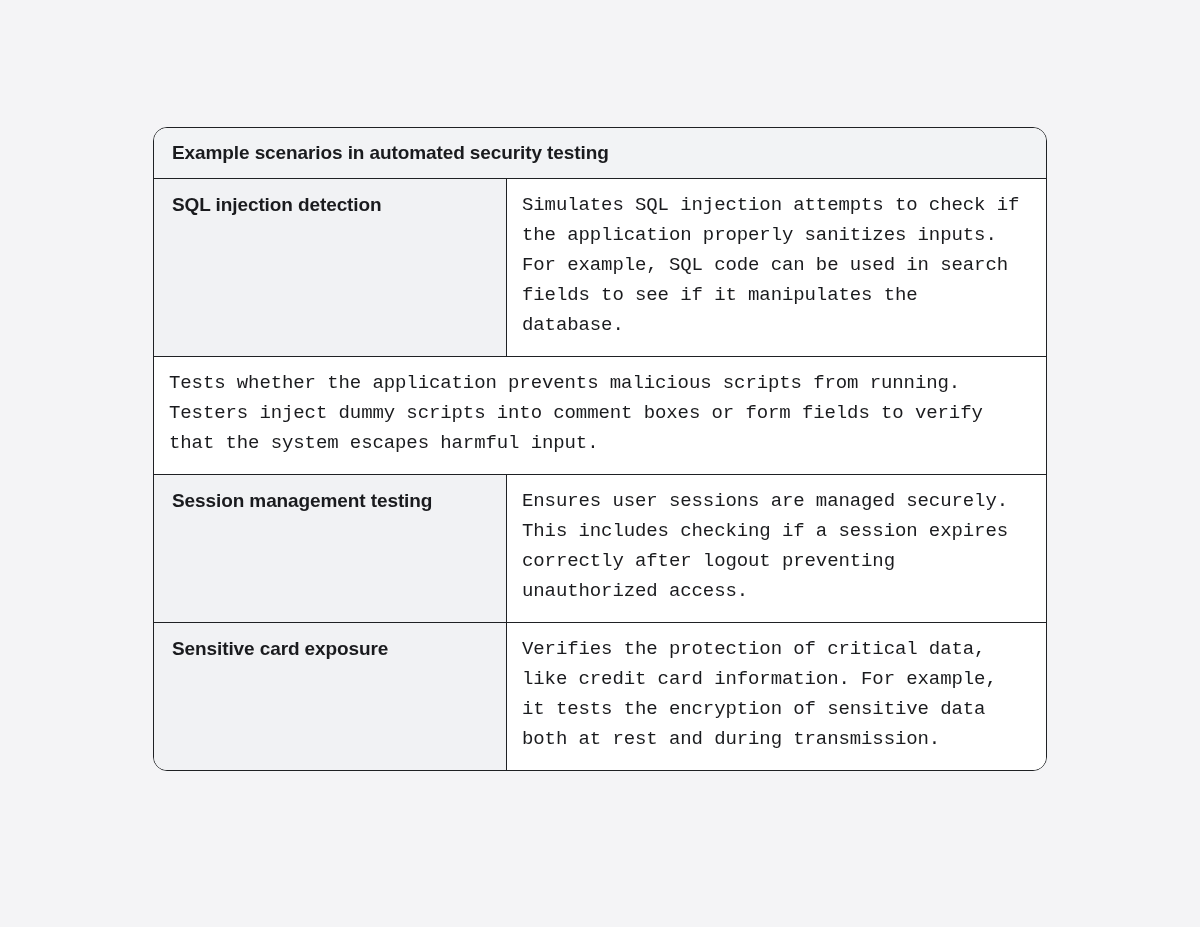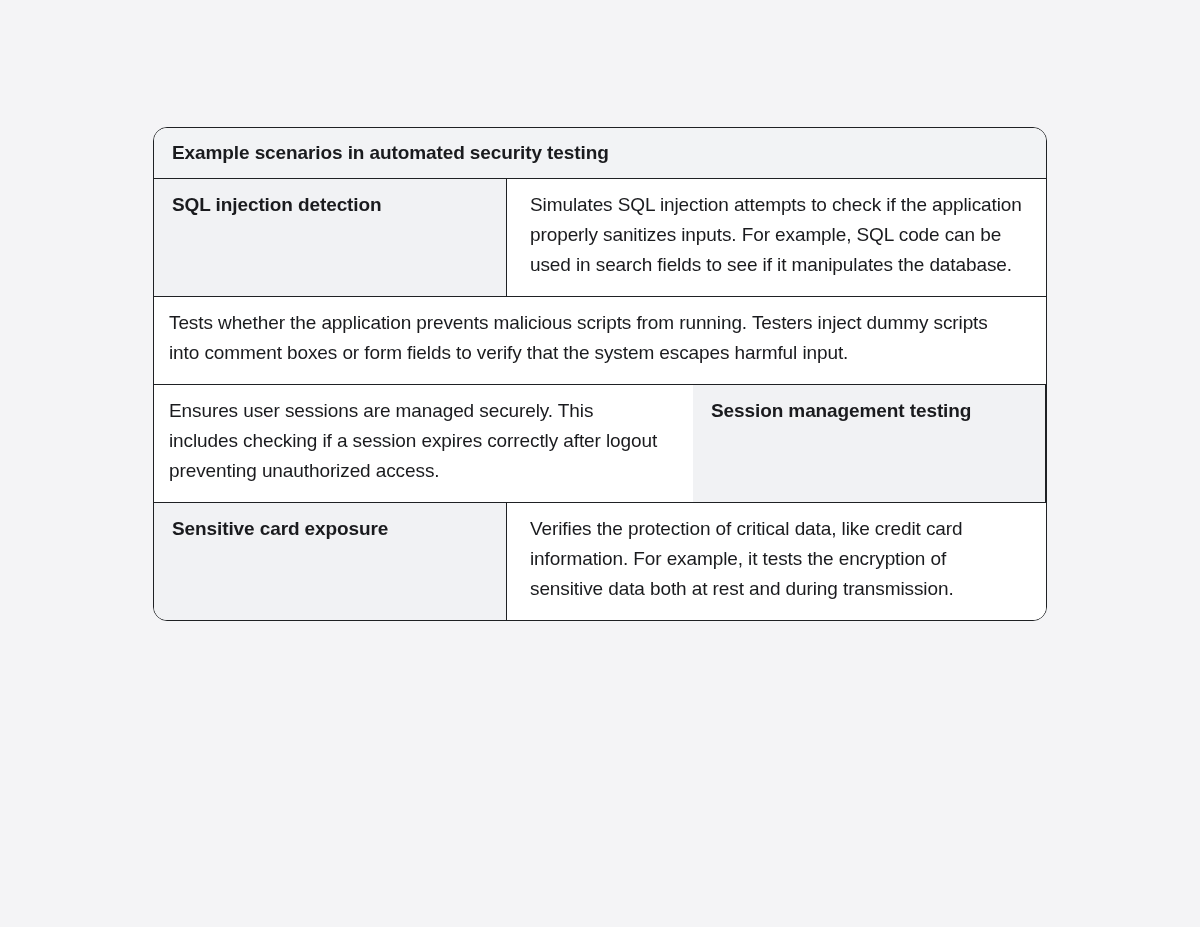--- a/index.html
+++ b/index.html
@@ -39,21 +39,20 @@
     border-bottom: 1px solid var(--border-color, #1f2124);
     font-size: 19px;
     font-weight: bold;
     color: var(--text-color, #1a1b1e);
     letter-spacing: -0.1px;
   }
 
   .row {
     display: flex;
     border-bottom: 1px solid var(--border-color, #1f2124);
-    gap: 8px;
   }
   .row:last-child { border-bottom: none; }
 
   .cell {
     font-size: 19px;
     line-height: 30px;
     color: var(--text-color, #1a1b1e);
     letter-spacing: -0.1px;
   }
 
@@ -63,41 +62,42 @@
     background: var(--label-bg, #f1f2f4);
     border-right: 1px solid var(--border-color, #1f2124);
     padding: 11px 16px 16px 18px;
     font-weight: bold;
   }
 
   .cell--desc {
     flex: 1 1 auto;
     background: var(--desc-bg, #ffffff);
     padding: 11px 24px 16px 15px;
+    font-family: Liberation Mono, monospace;
   }
 </style>
 </head>
 <body>
 
 <div class="page">
   <div class="sec-table">
     <div class="sec-table__header">Example scenarios in automated security testing</div>
     <div id="rows-container">
   <div class="row">
     <div class="cell cell--label">SQL injection detection</div>
     <div class="cell cell--desc">Simulates SQL injection attempts to check if the application properly sanitizes inputs. For example, SQL code can be used in search fields to see if it manipulates the database.</div>
   </div>
 
   <div class="row">
     <div class="cell cell--desc">Tests whether the application prevents malicious scripts from running. Testers inject dummy scripts into comment boxes or form fields to verify that the system escapes harmful input.</div>
   </div>
 
   <div class="row">
+    <div class="cell cell--label">Session management testing</div>
     <div class="cell cell--desc">Ensures user sessions are managed securely. This includes checking if a session expires correctly after logout preventing unauthorized access.</div>
-    <div class="cell cell--label">Session management testing</div>
   </div>
 
   <div class="row">
     <div class="cell cell--label">Sensitive card exposure</div>
     <div class="cell cell--desc">Verifies the protection of critical data, like credit card information. For example, it tests the encryption of sensitive data both at rest and during transmission.</div>
   </div>
 </div>
   </div>
 </div>
 

